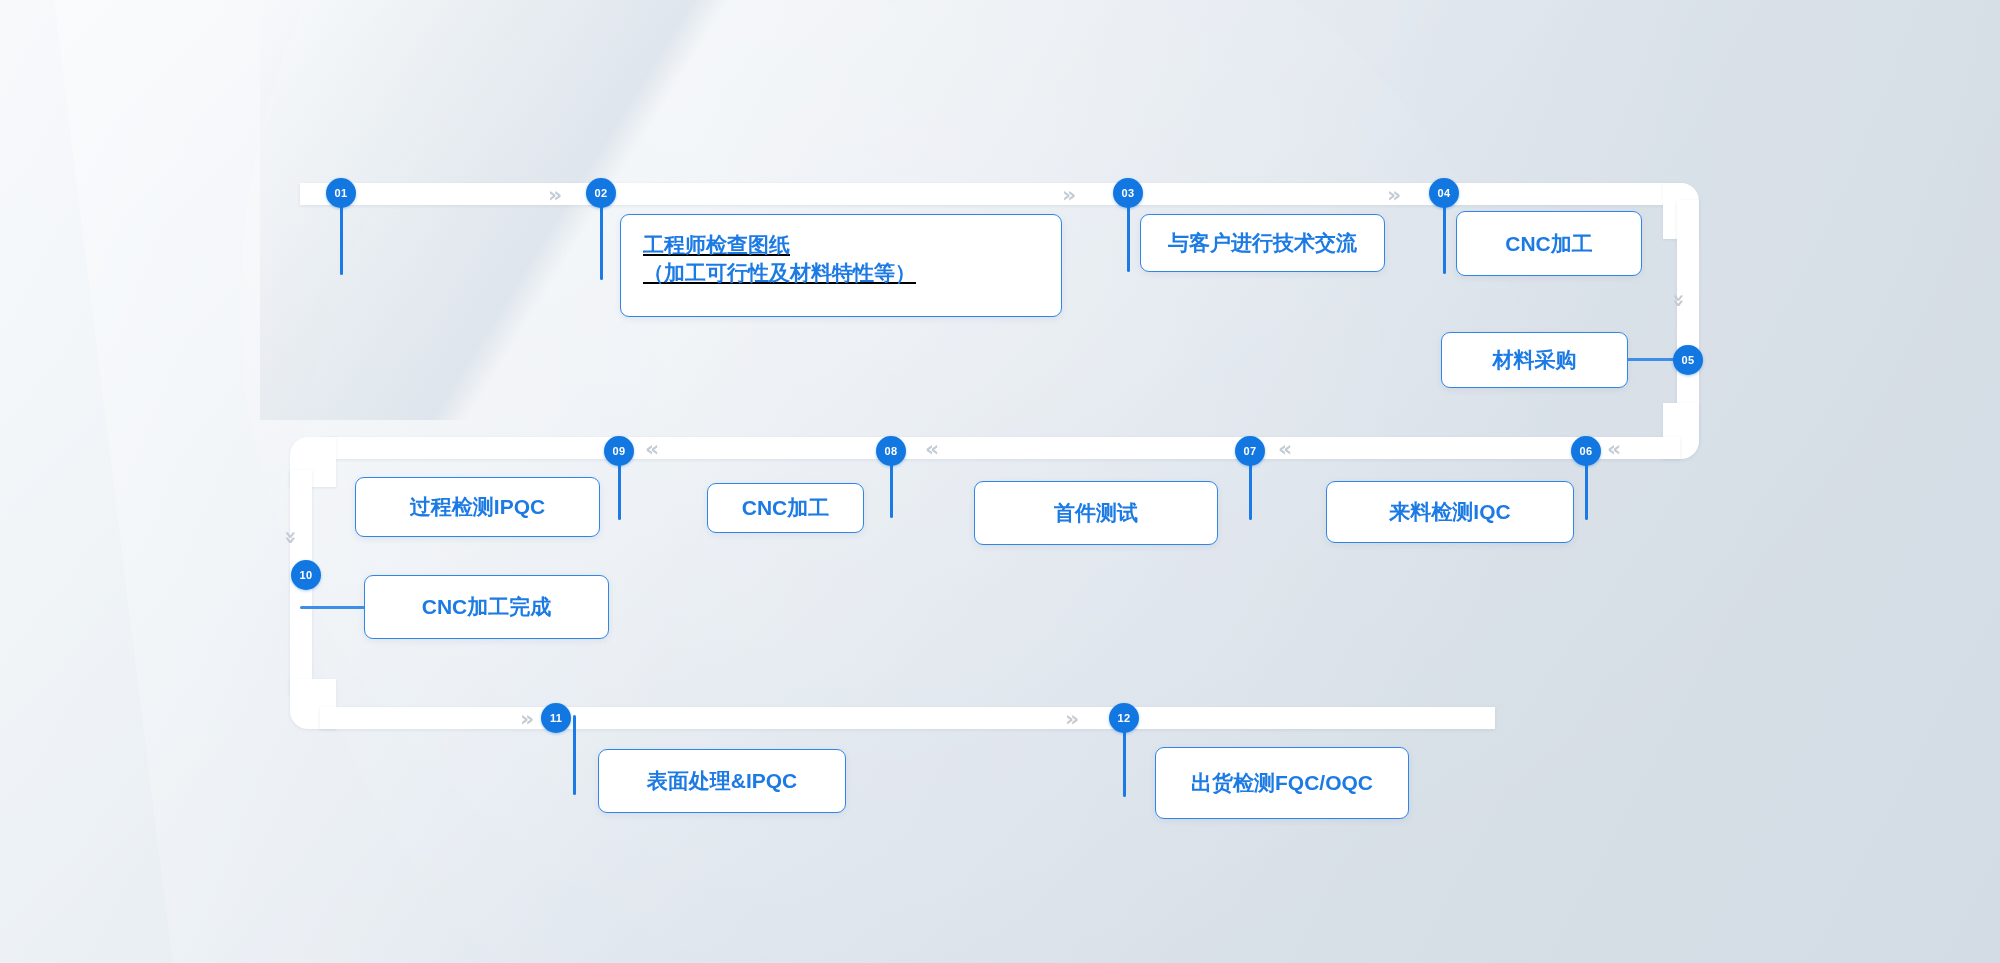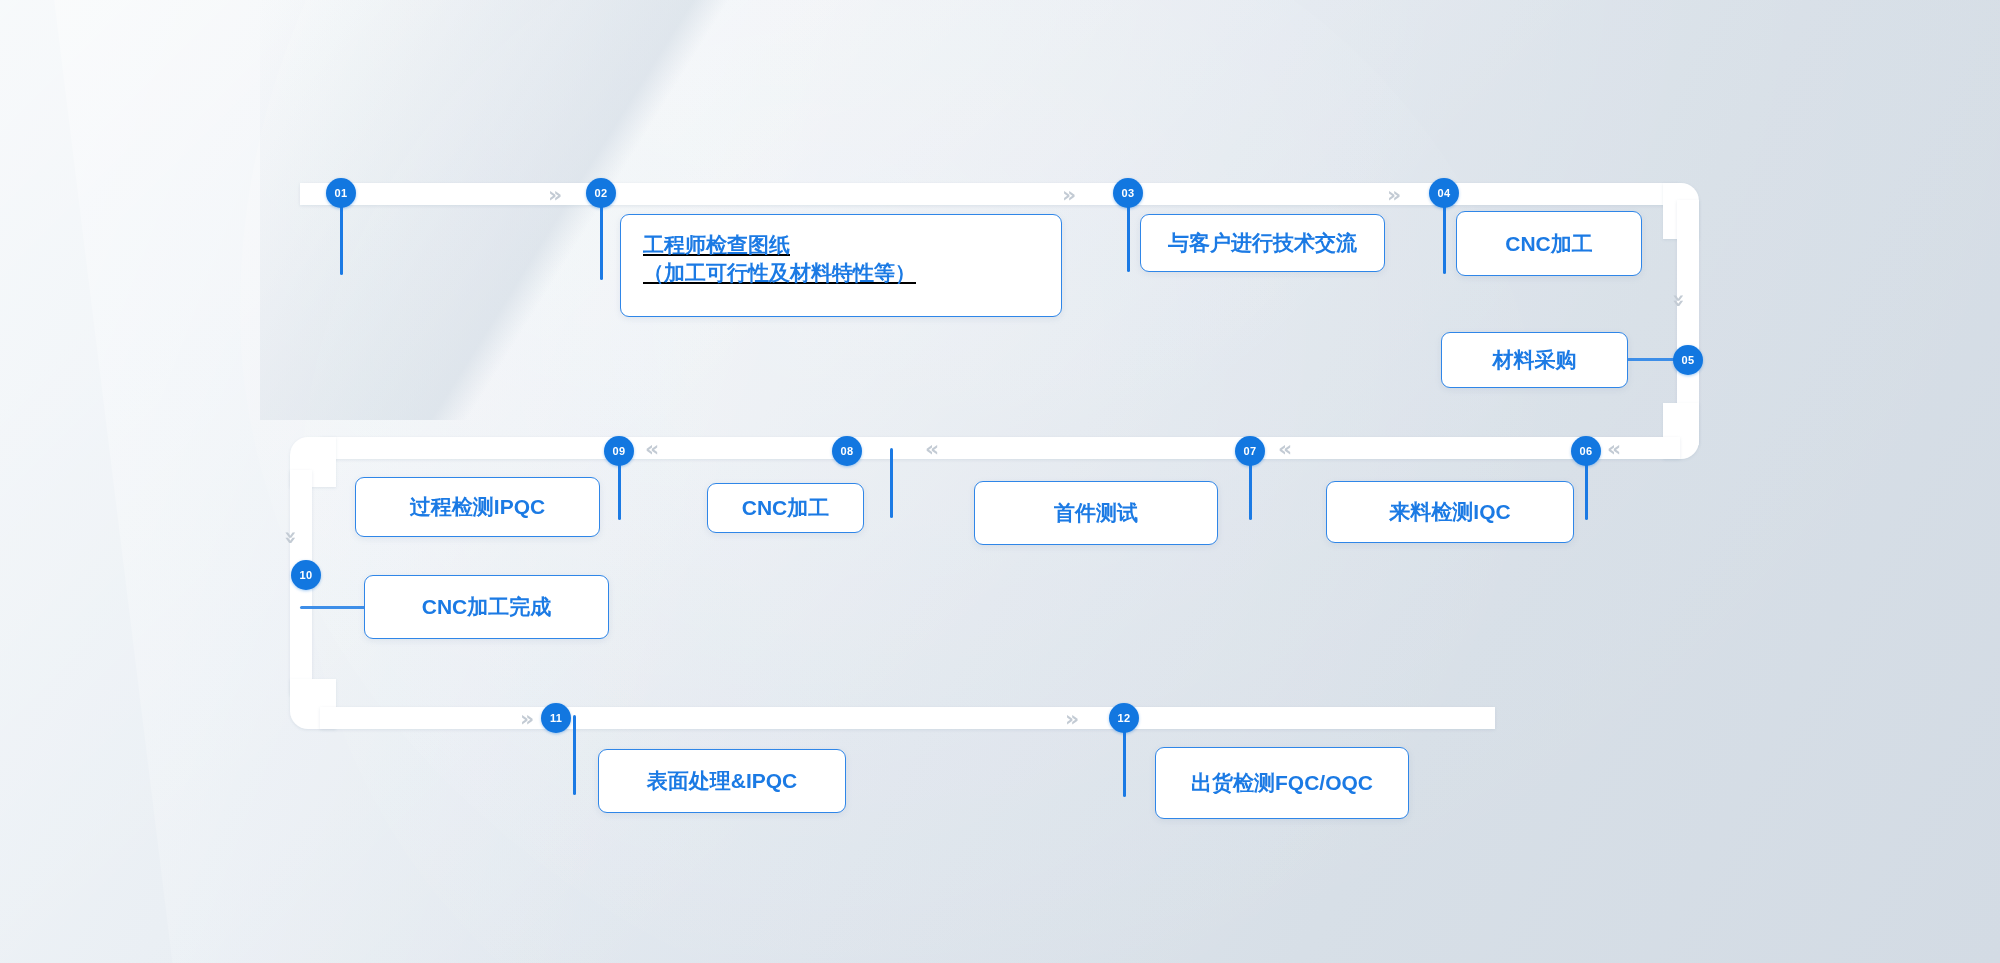--- a/index.html
+++ b/index.html
@@ -165,21 +165,21 @@
     <span class="label">来料检测IQC</span>
   </div>
 
   <div class="stem-v" style="left:1249px;top:448px;height:72px;"></div>
   <div class="badge" style="left:1235px;top:436px;">07</div>
   <div class="node center" style="left:974px;top:481px;width:242px;height:62px;">
     <span class="label">首件测试</span>
   </div>
 
   <div class="stem-v" style="left:890px;top:448px;height:70px;"></div>
-  <div class="badge" style="left:832px;top:436px;">08</div>
+  <div class="badge" style="left:876px;top:436px;">08</div>
   <div class="node center" style="left:707px;top:483px;width:155px;height:48px;">
     <span class="label">CNC加工</span>
   </div>
 
   <div class="stem-v" style="left:618px;top:448px;height:72px;"></div>
   <div class="badge" style="left:604px;top:436px;">09</div>
   <div class="node center" style="left:355px;top:477px;width:243px;height:58px;">
     <span class="label">过程检测IPQC</span>
   </div>
 

